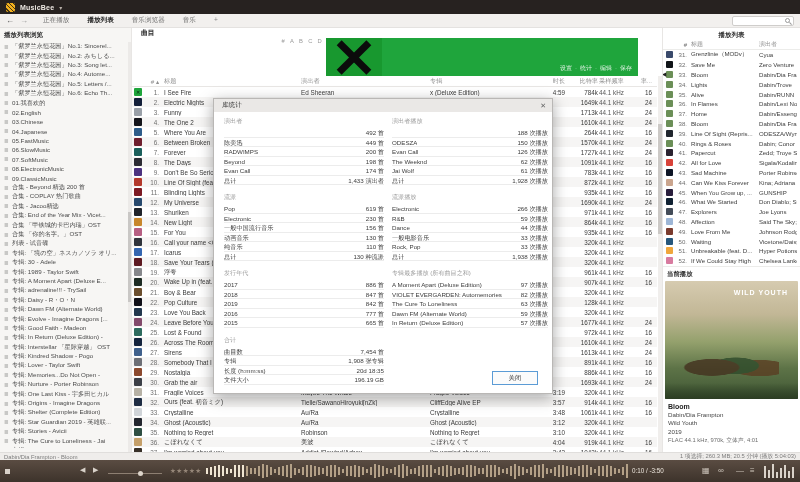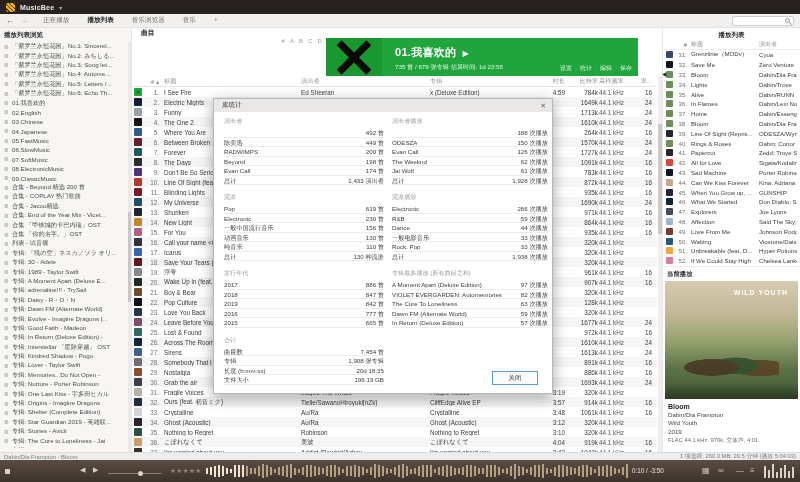--- a/index.html
+++ b/index.html
@@ -333,24 +333,20 @@
 
     <section class="main">
       <div class="main-top">
         <span class="sect-label">曲目</span>
         <span class="alphabet" id="alphabet"><span class="al">#</span><span class="al">A</span><span class="al">B</span><span class="al">C</span><span class="al">D</span><span class="al">E</span><span class="al">F</span><span class="al">G</span><span class="al">H</span><span class="al">I</span><span class="al">J</span><span class="al">K</span><span class="al">L</span><span class="al">M</span><span class="al">N</span><span class="al">O</span><span class="al">P</span><span class="al">Q</span><span class="al">R</span><span class="al">S</span><span class="al">T</span><span class="al">U</span><span class="al">V</span><span class="al">W</span><span class="al">X</span><span class="al">Y</span><span class="al">Z</span></span>
       </div>
       <div class="banner">
         <div class="xlogo">
           <div class="xbar a"></div>
             <div class="xbar b"></div>
-        </div>
-        <div class="btext">
-          <div><span class="ptitle">01.我喜欢的</span><span class="pplay">▶</span></div>
-          <div class="psub">735 首 / 679 张专辑  估算时间: 1d 23:56</div>
         </div>
         <div class="blinks" id="banner-links"><span class="blink">设置</span><span class="bsep">·</span><span class="blink">统计</span><span class="bsep">·</span><span class="blink">编辑</span><span class="bsep">·</span><span class="blink">保存</span></div>
       </div>
       <div class="thead">
         <span></span>
         <span class="r"># ▴</span>
         <span style="padding-left:4px;">标题</span>
         <span>演出者</span>
         <span>专辑</span>
         <span class="r">时长</span>

